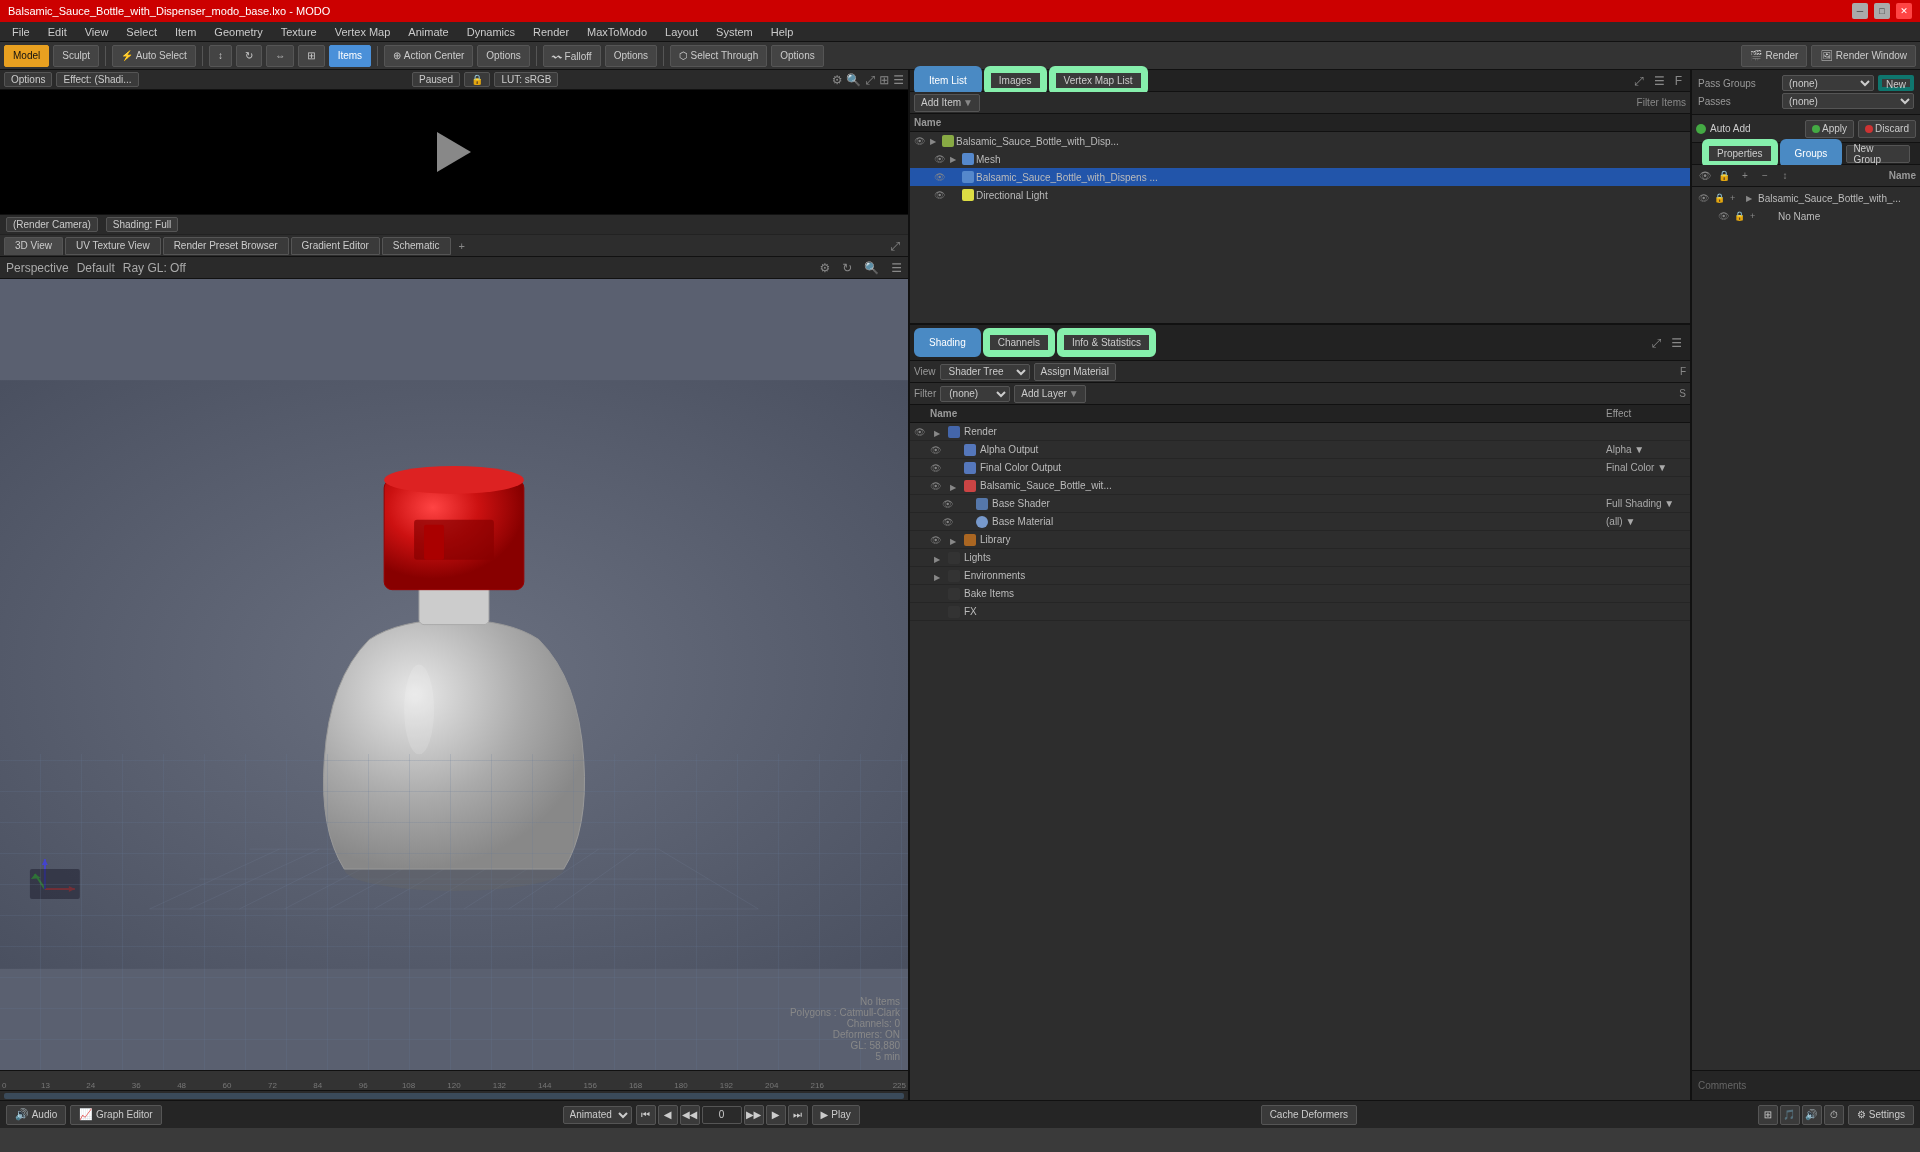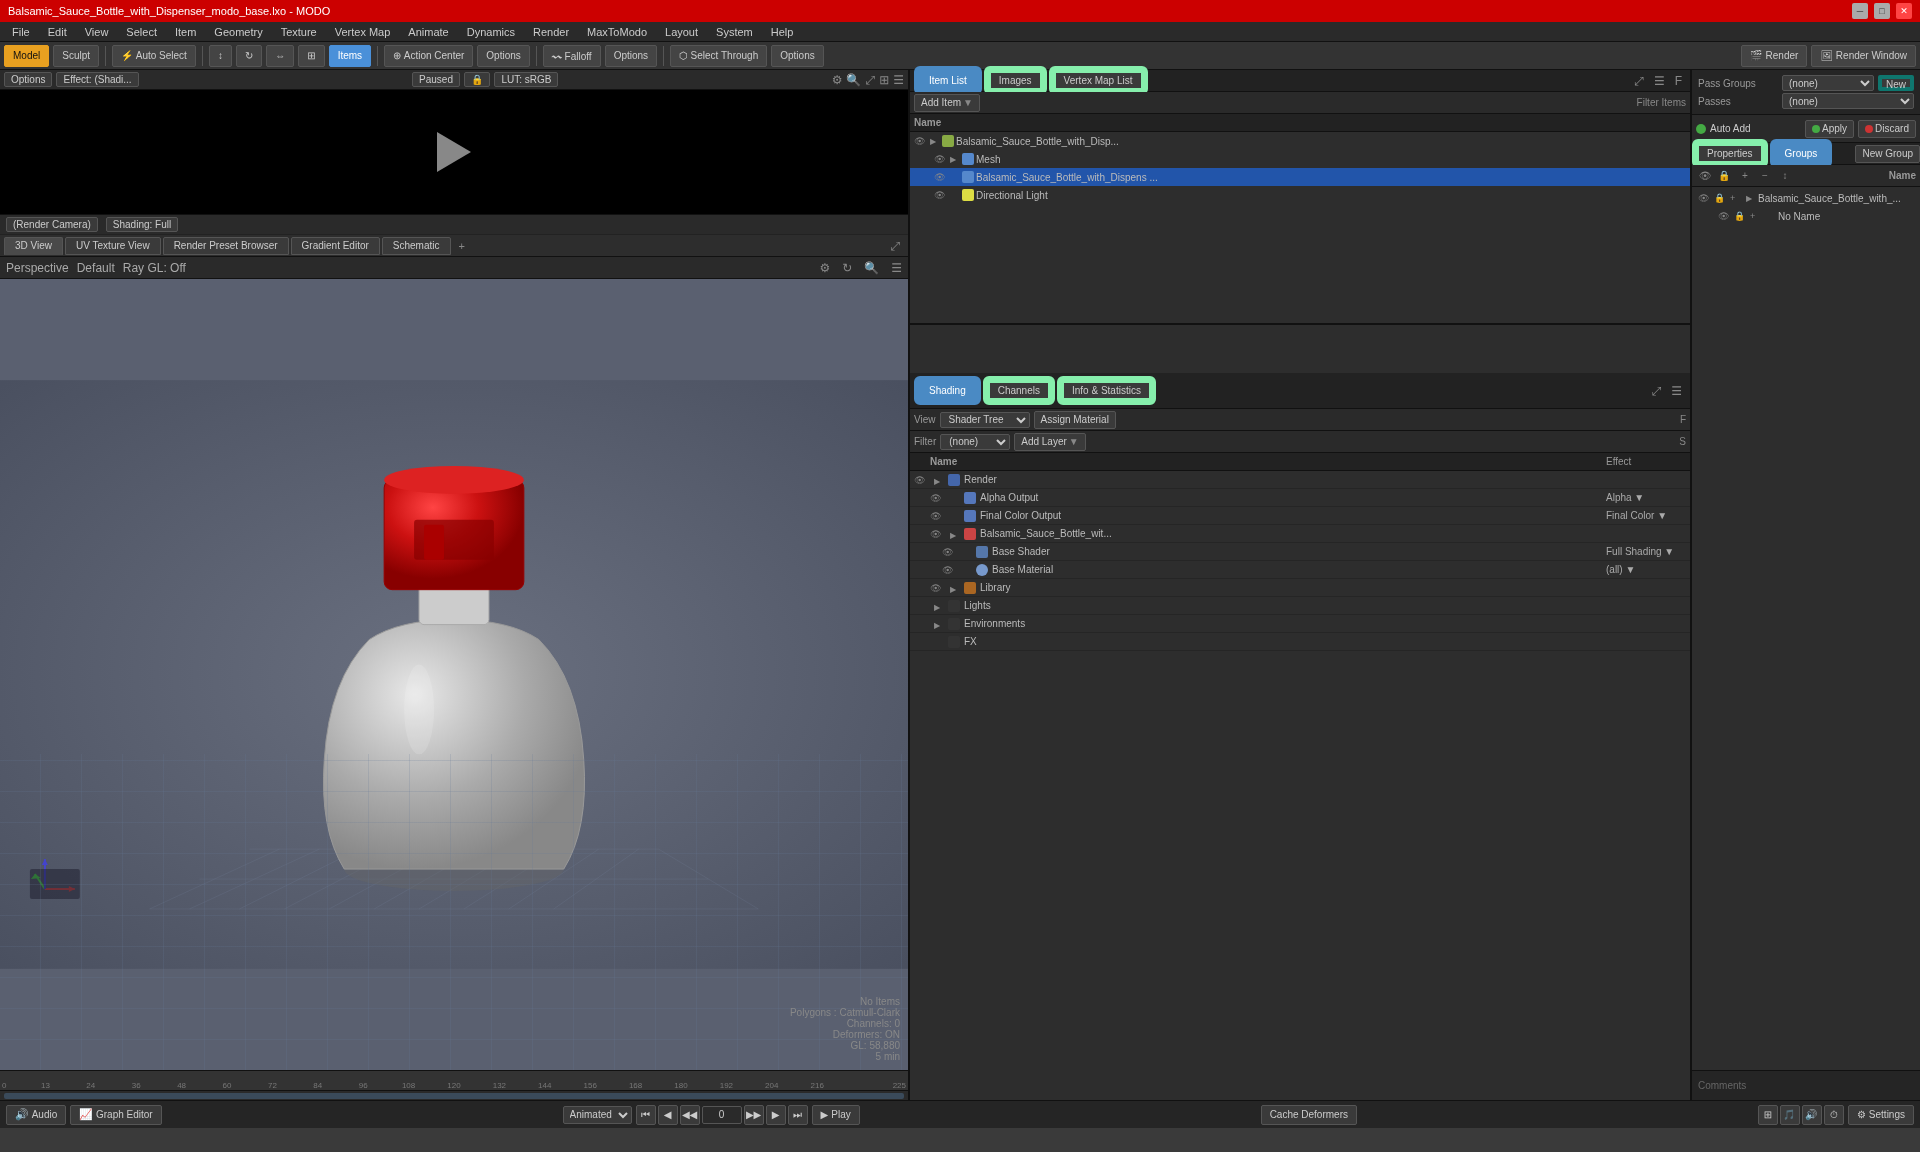--- a/index.html
+++ b/index.html
@@ -633,21 +633,21 @@
             <span style="width:14px;font-size:9px;color:#888;">👁</span>
             <span style="font-size:8px;color:#888;width:10px;"> </span>
             <span class="tree-icon light"></span>
             <span class="tree-label">Directional Light</span>
           </div>
         </div>
       </div>
 
       <div style="flex:1; background:#2d2d2d; display:flex; flex-direction:column;">
 
-        <div style="height:36px; background:#222; display:flex; align-items:center; padding:0 4px; gap:2px; border-bottom:1px solid #111;margin-top:48px;">
+        <div style="height:36px; background:#222; display:flex; align-items:center; padding:0 4px; gap:2px; border-bottom:1px solid #111;">
           <div class="panel-tab active">Shading</div>
           <div class="panel-tab">Channels</div>
           <div class="panel-tab">Info &amp; Statistics</div>
           <div style="flex:1"></div>
           <span style="font-size:12px;color:#888;cursor:pointer;padding:0 4px;">⤢</span>
           <span style="font-size:12px;color:#888;cursor:pointer;padding:0 4px;">☰</span>
         </div>
 
         <div style="height:22px; background:#2a2a2a; display:flex; align-items:center; padding:0 4px; gap:4px; border-bottom:1px solid #111;">
           <span style="font-size:10px;color:#999;">View</span>
@@ -748,20 +748,27 @@
           </div>
 
           <div class="shader-row">
             <div style="width:16px;"></div>
             <div style="width:10px;"><span class="chevron">▶</span></div>
             <div style="width:12px; height:12px; background:#333; border-radius:2px; flex-shrink:0;"></div>
             <div class="shader-name">Environments</div>
             <div class="shader-effect"></div>
           </div>
 
+          <div class="shader-row">
+            <div style="width:16px;"></div>
+            <div style="width:10px;"></div>
+            <div style="width:12px; height:12px; background:#333; border-radius:2px; flex-shrink:0;"></div>
+            <div class="shader-name">Bake Items</div>
+            <div class="shader-effect"></div>
+          </div>
 
           <div class="shader-row">
             <div style="width:16px;"></div>
             <div style="width:10px;"></div>
             <div style="width:12px; height:12px; background:#333; border-radius:2px; flex-shrink:0;"></div>
             <div class="shader-name">FX</div>
             <div class="shader-effect"></div>
           </div>
         </div>
       </div>
@@ -793,21 +800,21 @@
         <div class="small-btn">
           <span style="width:8px;height:8px;background:#44aa44;border-radius:50%;display:inline-block;"></span>
           <span>Apply</span>
         </div>
         <div class="small-btn">
           <span style="width:8px;height:8px;background:#cc3333;border-radius:50%;display:inline-block;"></span>
           <span>Discard</span>
         </div>
       </div>
 
-      <div style="height:22px; background:#222; display:flex; align-items:center; padding:0 0; gap:2px; border-bottom:1px solid #111;">
+      <div style="height:22px; background:#222; display:flex; align-items:center; padding:0 10px; gap:2px; border-bottom:1px solid #111;">
         <div class="panel-tab">Properties</div>
         <div class="panel-tab active">Groups</div>
         <div style="flex:1"></div>
         <div class="small-btn">
           <span>New Group</span>
         </div>
       </div>
 
       <div style="height:22px; background:#2a2a2a; display:flex; align-items:center; padding:0 4px; gap:2px; border-bottom:1px solid #111;">
         <span style="font-size:10px;color:#888;cursor:pointer;width:18px;text-align:center;">👁</span>

